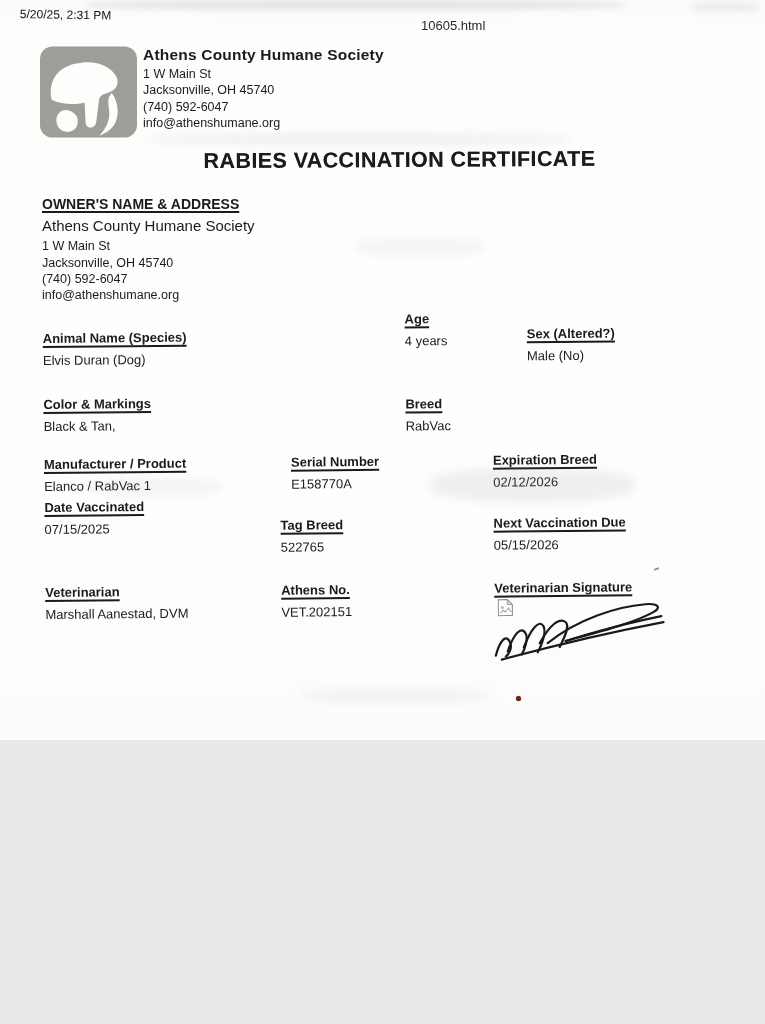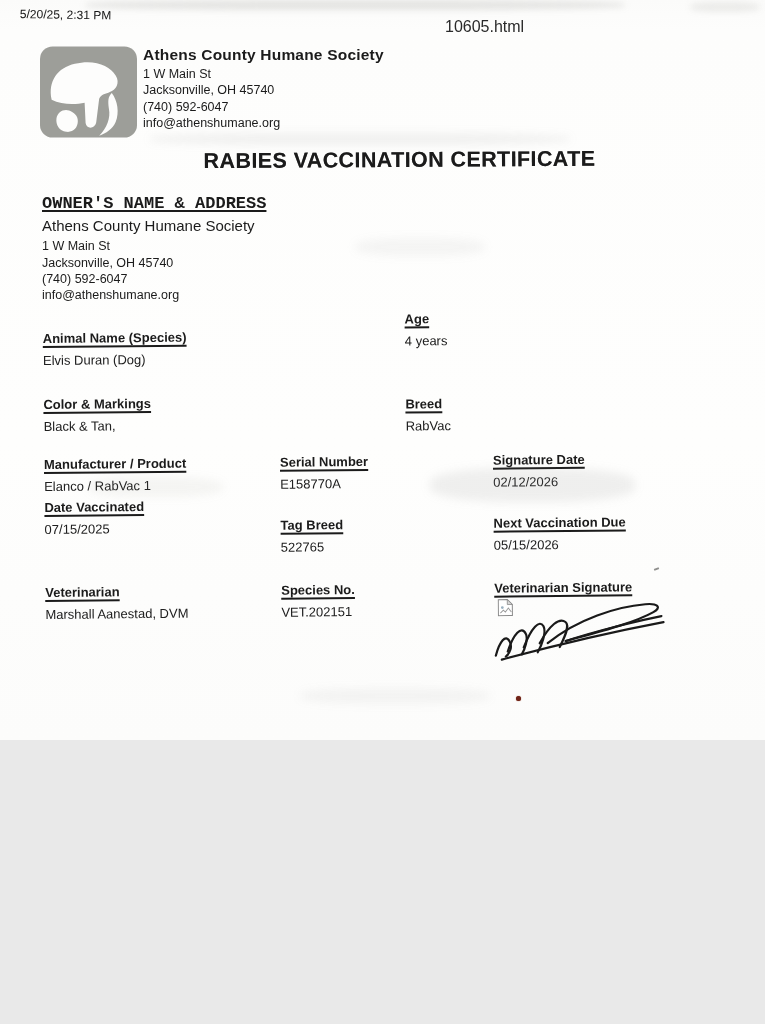--- a/index.html
+++ b/index.html
@@ -4,31 +4,31 @@
 <style>
   html,body{margin:0;padding:0;}
   body{width:765px;height:1024px;overflow:hidden;background:#e9e9e9;}
   .sheet{
     position:relative;width:765px;height:740px;overflow:hidden;
     background:linear-gradient(180deg,#fbfbfa 0%,#fdfdfc 4%,#fefefd 60%,#fcfcfb 100%);
     font-family:"Liberation Sans",sans-serif;color:#1b1b1b;padding-left:8px;
   }
   .abs{position:absolute;white-space:nowrap;}
   .print-ts{left:20px;top:7px;font-size:12px;transform:rotate(0.9deg);transform-origin:left top;color:#141414;}
-  .print-fn{left:421px;top:18px;font-size:16px;color:#2a2a2a;margin-left:24px;}
+  .print-fn{left:421px;top:18px;font-size:13px;color:#2a2a2a;}
   .logo{left:40px;top:46px;width:97px;height:92px;}
   .org{left:143px;top:47px;line-height:16.2px;}
   .org-name{font-size:15.5px;font-weight:bold;letter-spacing:.2px;margin-bottom:3px;}
   .org-line{font-size:12.5px;}
   .title{left:0;right:0;top:148px;text-align:center;padding-left:26px;
          font-size:21.5px;font-weight:bold;letter-spacing:.4px;
          transform:rotate(-0.35deg);text-shadow:0 0 .5px rgba(0,0,0,.55);}
   .owner{left:42px;top:196px;line-height:16.2px;}
-  .owner-heading{font-size:17px;font-weight:bold;text-decoration:underline;
-                 text-decoration-thickness:1.5px;text-underline-offset:2px;font-family:Liberation Mono, monospace;}
+  .owner-heading{font-size:14px;font-weight:bold;text-decoration:underline;
+                 text-decoration-thickness:1.5px;text-underline-offset:2px;}
   .owner-name{font-size:15px;margin-top:6px;margin-bottom:4px;}
   .owner-line{font-size:12.5px;}
   .fields{position:absolute;inset:0;transform:rotate(-0.55deg);transform-origin:44px 470px;}
   .field{position:absolute;white-space:nowrap;}
   .lbl{font-size:13px;font-weight:bold;text-decoration:underline;
        text-decoration-thickness:1.5px;text-underline-offset:2.5px;}
   .val{font-size:13px;margin-top:7px;color:#202020;}
   .sig-art{position:absolute;left:486px;top:596px;width:182px;height:72px;}
   .sig-icon{position:absolute;left:496px;top:603px;width:16px;height:18px;}
   .smudge{position:absolute;pointer-events:none;border-radius:40%;}
@@ -84,40 +84,44 @@
   <div class="fields">
 
     <div class="field" style="left:44px;top:331px">
       <div class="lbl">Animal Name (Species)</div>
       <div class="val">Elvis Duran (Dog)</div>
     </div>
     <div class="field" style="left:406px;top:315px">
       <div class="lbl">Age</div>
       <div class="val">4 years</div>
     </div>
+    <div class="field" style="left:528px;top:331px">
+      <div class="lbl">Sex (Altered?)</div>
+      <div class="val">Male (No)</div>
+    </div>
 
     <div class="field" style="left:44px;top:397px">
       <div class="lbl">Color &amp; Markings</div>
       <div class="val">Black &amp; Tan,</div>
     </div>
     <div class="field" style="left:406px;top:400px">
       <div class="lbl">Breed</div>
       <div class="val">RabVac</div>
     </div>
 
     <div class="field" style="left:44px;top:457px">
       <div class="lbl">Manufacturer / Product</div>
       <div class="val">Elanco / RabVac 1</div>
     </div>
-    <div class="field" style="left:280px;top:457px">
+    <div class="field" style="left:291px;top:457px">
       <div class="lbl">Serial Number</div>
       <div class="val">E158770A</div>
     </div>
     <div class="field" style="left:493px;top:457px">
-      <div class="lbl">Signature Date</div>
+      <div class="lbl">Expiration Breed</div>
       <div class="val">02/12/2026</div>
     </div>
 
     <div class="field" style="left:44px;top:500px">
       <div class="lbl">Date Vaccinated</div>
       <div class="val">07/15/2025</div>
     </div>
     <div class="field" style="left:280px;top:520px">
       <div class="lbl">Tag Breed</div>
       <div class="val">522765</div>
@@ -125,21 +129,21 @@
     <div class="field" style="left:493px;top:520px">
       <div class="lbl">Next Vaccination Due</div>
       <div class="val">05/15/2026</div>
     </div>
 
     <div class="field" style="left:44px;top:585px">
       <div class="lbl">Veterinarian</div>
       <div class="val">Marshall Aanestad, DVM</div>
     </div>
     <div class="field" style="left:280px;top:585px">
-      <div class="lbl">Species No.</div>
+      <div class="lbl">Athens No.</div>
       <div class="val">VET.202151</div>
     </div>
     <div class="field" style="left:493px;top:585px">
       <div class="lbl">Veterinarian Signature</div>
     </div>
 
     <div class="sig-icon">
       <svg viewBox="0 0 16 18" width="16" height="18">
         <path d="M1,1 h9 l5,5 v11 h-14 z" fill="#ffffff" stroke="#8a8a8a" stroke-width="1"></path>
         <path d="M10,1 l5,5 h-5 z" fill="#d8d8d8" stroke="#8a8a8a" stroke-width="0.8"></path>

